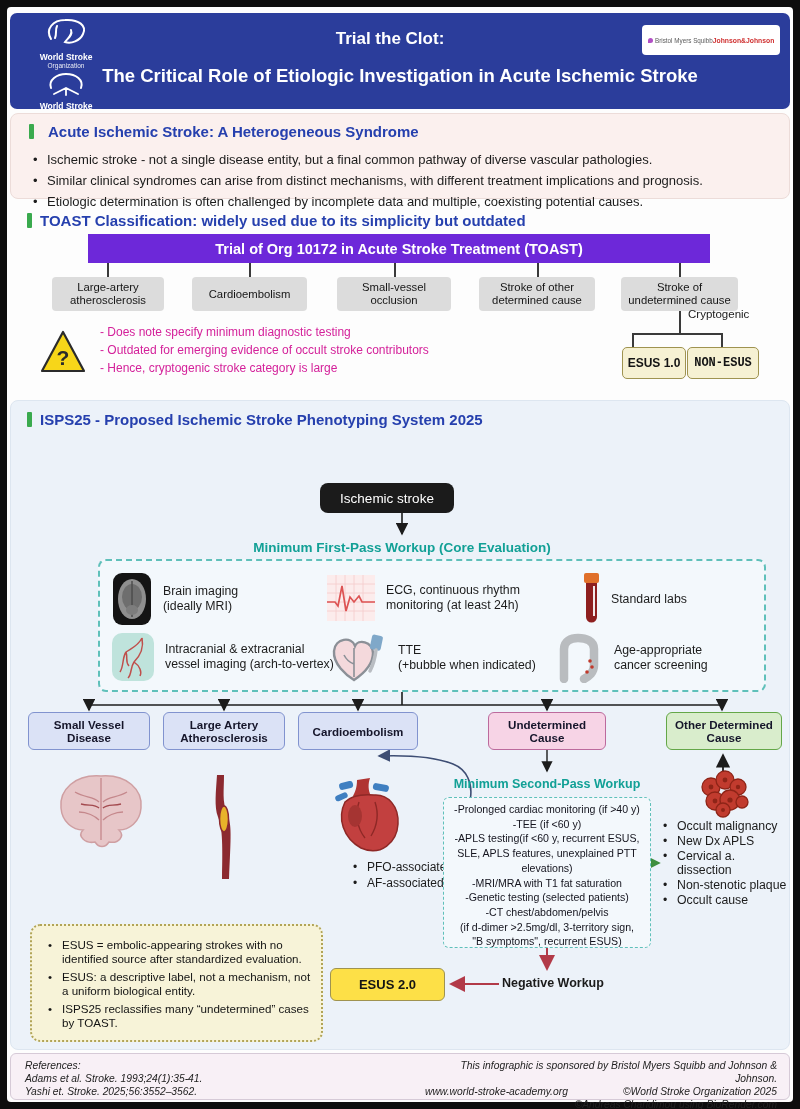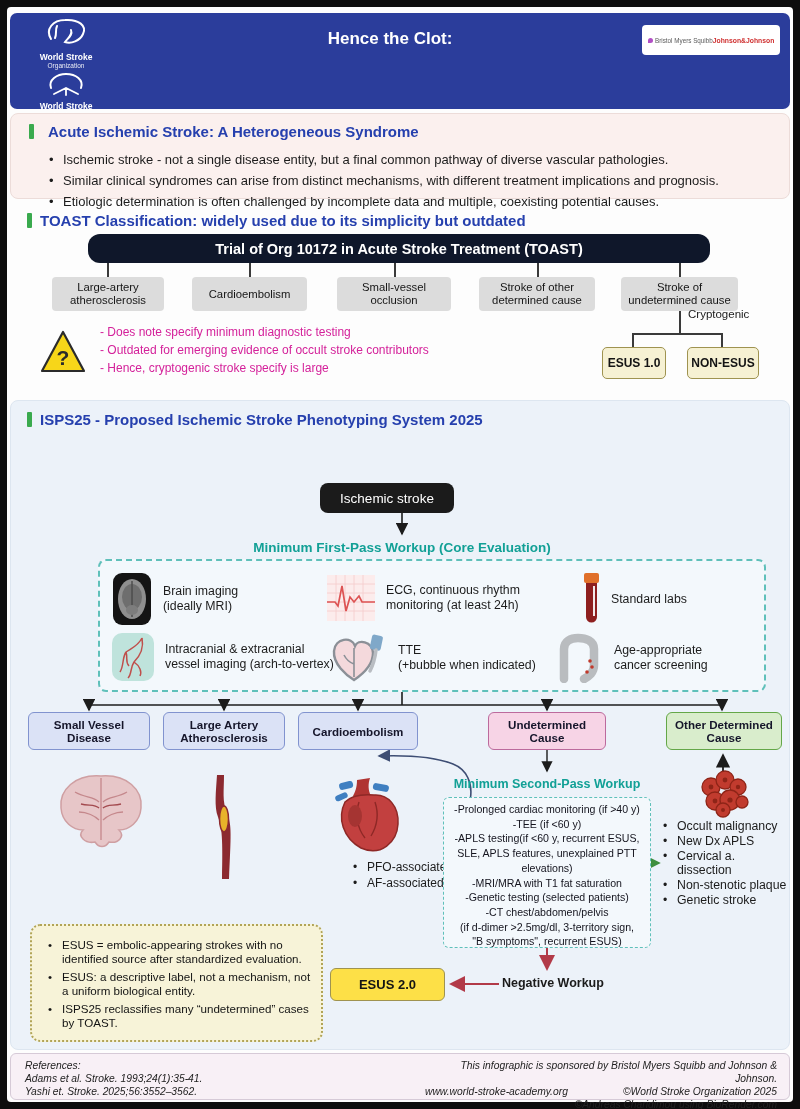--- a/index.html
+++ b/index.html
@@ -24,21 +24,21 @@
   .sec1{position:absolute;left:3px;top:106px;width:780px;height:86px;background:#fbf0ee;border:1px solid #ecdcd9;border-radius:8px;box-sizing:border-box;}
   .sec3{position:absolute;left:3px;top:393px;width:780px;height:650px;background:#ecf2f9;border:1px solid #dde6f0;border-radius:8px;box-sizing:border-box;}
   .sec-head{font-size:15px;font-weight:bold;color:#2640ae;display:flex;align-items:center;gap:8px;}
   .green-bar{width:5px;height:15px;background:#3aaa4e;border-radius:1px;flex:0 0 auto;}
   .bullets{font-size:13px;color:#1c1c1c;}
   .b{position:relative;padding-left:16px;margin-top:5px;line-height:16px;}
   .b::before{content:"•";position:absolute;left:2px;top:0;}
 
   
   .toast-head{position:absolute;left:20px;top:205px;}
-  .toast-parent{position:absolute;left:81px;top:227px;width:622px;height:29px;background:#0f172a;color:#fff;font-weight:bold;font-size:14.5px;border-radius:12px;display:flex;align-items:center;justify-content:center;}
+  .toast-parent{position:absolute;left:81px;top:227px;width:622px;height:29px;background:#6d28d9;color:#fff;font-weight:bold;font-size:14.5px;border-radius:0;display:flex;align-items:center;justify-content:center;}
   .tline{position:absolute;background:#3a3a3a;}
   .toast-box{position:absolute;top:270px;height:34px;background:#dcdcdc;border-radius:4px;color:#161616;font-size:11.3px;line-height:13px;display:flex;align-items:center;justify-content:center;text-align:center;padding:2px 4px;box-sizing:border-box;}
   .crypt-label{position:absolute;left:681px;top:301px;font-size:11.5px;color:#1c1c1c;}
   .esus-box{position:absolute;background:#f6f1d3;border:1.5px solid #9f9350;border-radius:5px;font-weight:bold;font-size:12px;color:#141414;display:flex;align-items:center;justify-content:center;}
   .warn-lines{position:absolute;left:93px;top:316px;font-size:12px;line-height:18px;color:#d4219a;}
 
   
   .root-box{position:absolute;left:313px;top:476px;width:134px;height:30px;background:#1b1b1b;color:#fff;font-size:13.5px;border-radius:8px;display:flex;align-items:center;justify-content:center;}
   .teal-title{position:absolute;color:#12a096;font-weight:bold;text-align:center;}
   .fp-box{position:absolute;left:91px;top:552px;width:668px;height:133px;border:2px dashed #5fc0ba;border-radius:8px;background:#f3f8fc;box-sizing:border-box;}
@@ -79,36 +79,37 @@
       </svg>
       <div class="logo-name">World Stroke</div>
       <div class="logo-sub">Organization</div>
       <svg width="42" height="26" viewBox="0 0 42 26" style="margin-top:2px">
         <path d="M6 16 C3 8 12 2 21 2 C31 2 39 8 36 16" fill="none" stroke="#fff" stroke-width="2" stroke-linecap="round"></path>
         <path d="M9 22 L21 16 L33 22 M21 16 L21 23" fill="none" stroke="#fff" stroke-width="1.8" stroke-linecap="round"></path>
       </svg>
       <div class="logo-name">World Stroke</div>
       <div class="logo-sub">Academy</div>
     </div>
-    <div class="title1">Hence the Clot:</div>
+    <div class="title1">Trial the Clot:</div>
+    <div class="title2">The Critical Role of Etiologic Investigation in Acute Ischemic Stroke</div>
     <div class="sponsor-box">
       <span class="bms">
             <span class="bms-dot"></span>
             <span>Bristol Myers Squibb</span>
           </span>
       <span class="jnj">Johnson&amp;Johnson</span>
     </div>
   </div>
 
   <div class="sec1">
     <div class="sec-head abs" style="left:18px;top:9px;gap:14px;">
       <span class="green-bar"></span>
       <span>Acute Ischemic Stroke: A Heterogeneous Syndrome</span>
     </div>
-    <div class="bullets abs" style="left:36px;top:33px;width:745px;">
+    <div class="bullets abs" style="left:20px;top:33px;width:745px;">
       <div class="b">Ischemic stroke - not a single disease entity, but a final common pathway of diverse vascular pathologies.</div>
       <div class="b">Similar clinical syndromes can arise from distinct mechanisms, with different treatment implications and prognosis.</div>
       <div class="b">Etiologic determination is often challenged by incomplete data and multiple, coexisting potential causes.</div>
     </div>
   </div>
 
   <div class="sec-head toast-head">
     <span class="green-bar"></span>
     <span>TOAST Classification: widely used due to its simplicity but outdated</span>
   </div>
@@ -128,31 +129,31 @@
   <div class="toast-box pre" style="left:472px;width:116px;">Stroke of other
 determined cause</div>
   <div class="toast-box pre" style="left:614px;width:117px;">Stroke of
 undetermined cause</div>
 
   <div class="tline" style="left:672px;top:304px;width:1.5px;height:22px;"></div>
   <div class="crypt-label">Cryptogenic</div>
   <div class="tline" style="left:625px;top:326px;width:90px;height:1.5px;"></div>
   <div class="tline" style="left:625px;top:326px;width:1.5px;height:14px;"></div>
   <div class="tline" style="left:714px;top:326px;width:1.5px;height:14px;"></div>
-  <div class="esus-box" style="left:595px;top:340px;width:62px;height:30px;">ESUS 1.0</div>
-  <div class="esus-box" style="left:680px;top:340px;width:70px;height:30px;">NON-ESUS</div>
+  <div class="esus-box" style="left:615px;top:340px;width:62px;height:30px;">ESUS 1.0</div>
+  <div class="esus-box" style="left:680px;top:340px;width:70px;height:30px;font-family:Liberation Mono, monospace;">NON-ESUS</div>
 
   <svg class="abs" style="left:32px;top:322px;" width="48" height="46" viewBox="0 0 48 46">
     <path d="M24 3 L45 42 L3 42 Z" fill="#f7d619" stroke="#2b2b2b" stroke-width="2.2" stroke-linejoin="round"></path>
     <text x="24" y="36" font-size="21" font-weight="bold" fill="#2b2b2b" text-anchor="middle" font-family="Liberation Sans, sans-serif">?</text>
   </svg>
   <div class="warn-lines">
     <div>- Does note specify minimum diagnostic testing</div>
     <div>- Outdated for emerging evidence of occult stroke contributors</div>
-    <div>- Hence, cryptogenic stroke specify is large</div>
+    <div>- Hence, cryptogenic stroke category is large</div>
   </div>
 
   <div class="sec3"></div>
 
   <svg class="overlay" width="786" height="1095" viewBox="0 0 786 1095">
     <defs>
       <marker id="ab" markerWidth="9" markerHeight="8" refX="7" refY="4" orient="auto">
             <path d="M0 0 L8 4 L0 8 Z" fill="#1c1c1c"></path>
           </marker>
       <marker id="an" markerWidth="9" markerHeight="8" refX="7" refY="4" orient="auto">
@@ -327,21 +328,21 @@
 -Genetic testing (selected patients)
 -CT chest/abdomen/pelvis
 (if d-dimer &gt;2.5mg/dl, 3-territory sign,
 "B symptoms", recurrent ESUS)</div>
 
   <div class="side-list">
     <div class="b">Occult malignancy</div>
     <div class="b">New Dx APLS</div>
     <div class="b">Cervical a. dissection</div>
     <div class="b">Non-stenotic plaque</div>
-    <div class="b">Genetic stroke</div>
+    <div class="b">Occult cause</div>
   </div>
 
   <div class="esus2-box">ESUS 2.0</div>
   <div class="neg-label">Negative Workup</div>
 
   <div class="note-box">
     <div class="b">ESUS = embolic-appearing strokes with no identified source after standardized evaluation.</div>
     <div class="b">ESUS: a descriptive label, not a mechanism, not a uniform biological entity.</div>
     <div class="b">ISPS25 reclassifies many “undetermined” cases by TOAST.</div>
   </div>

